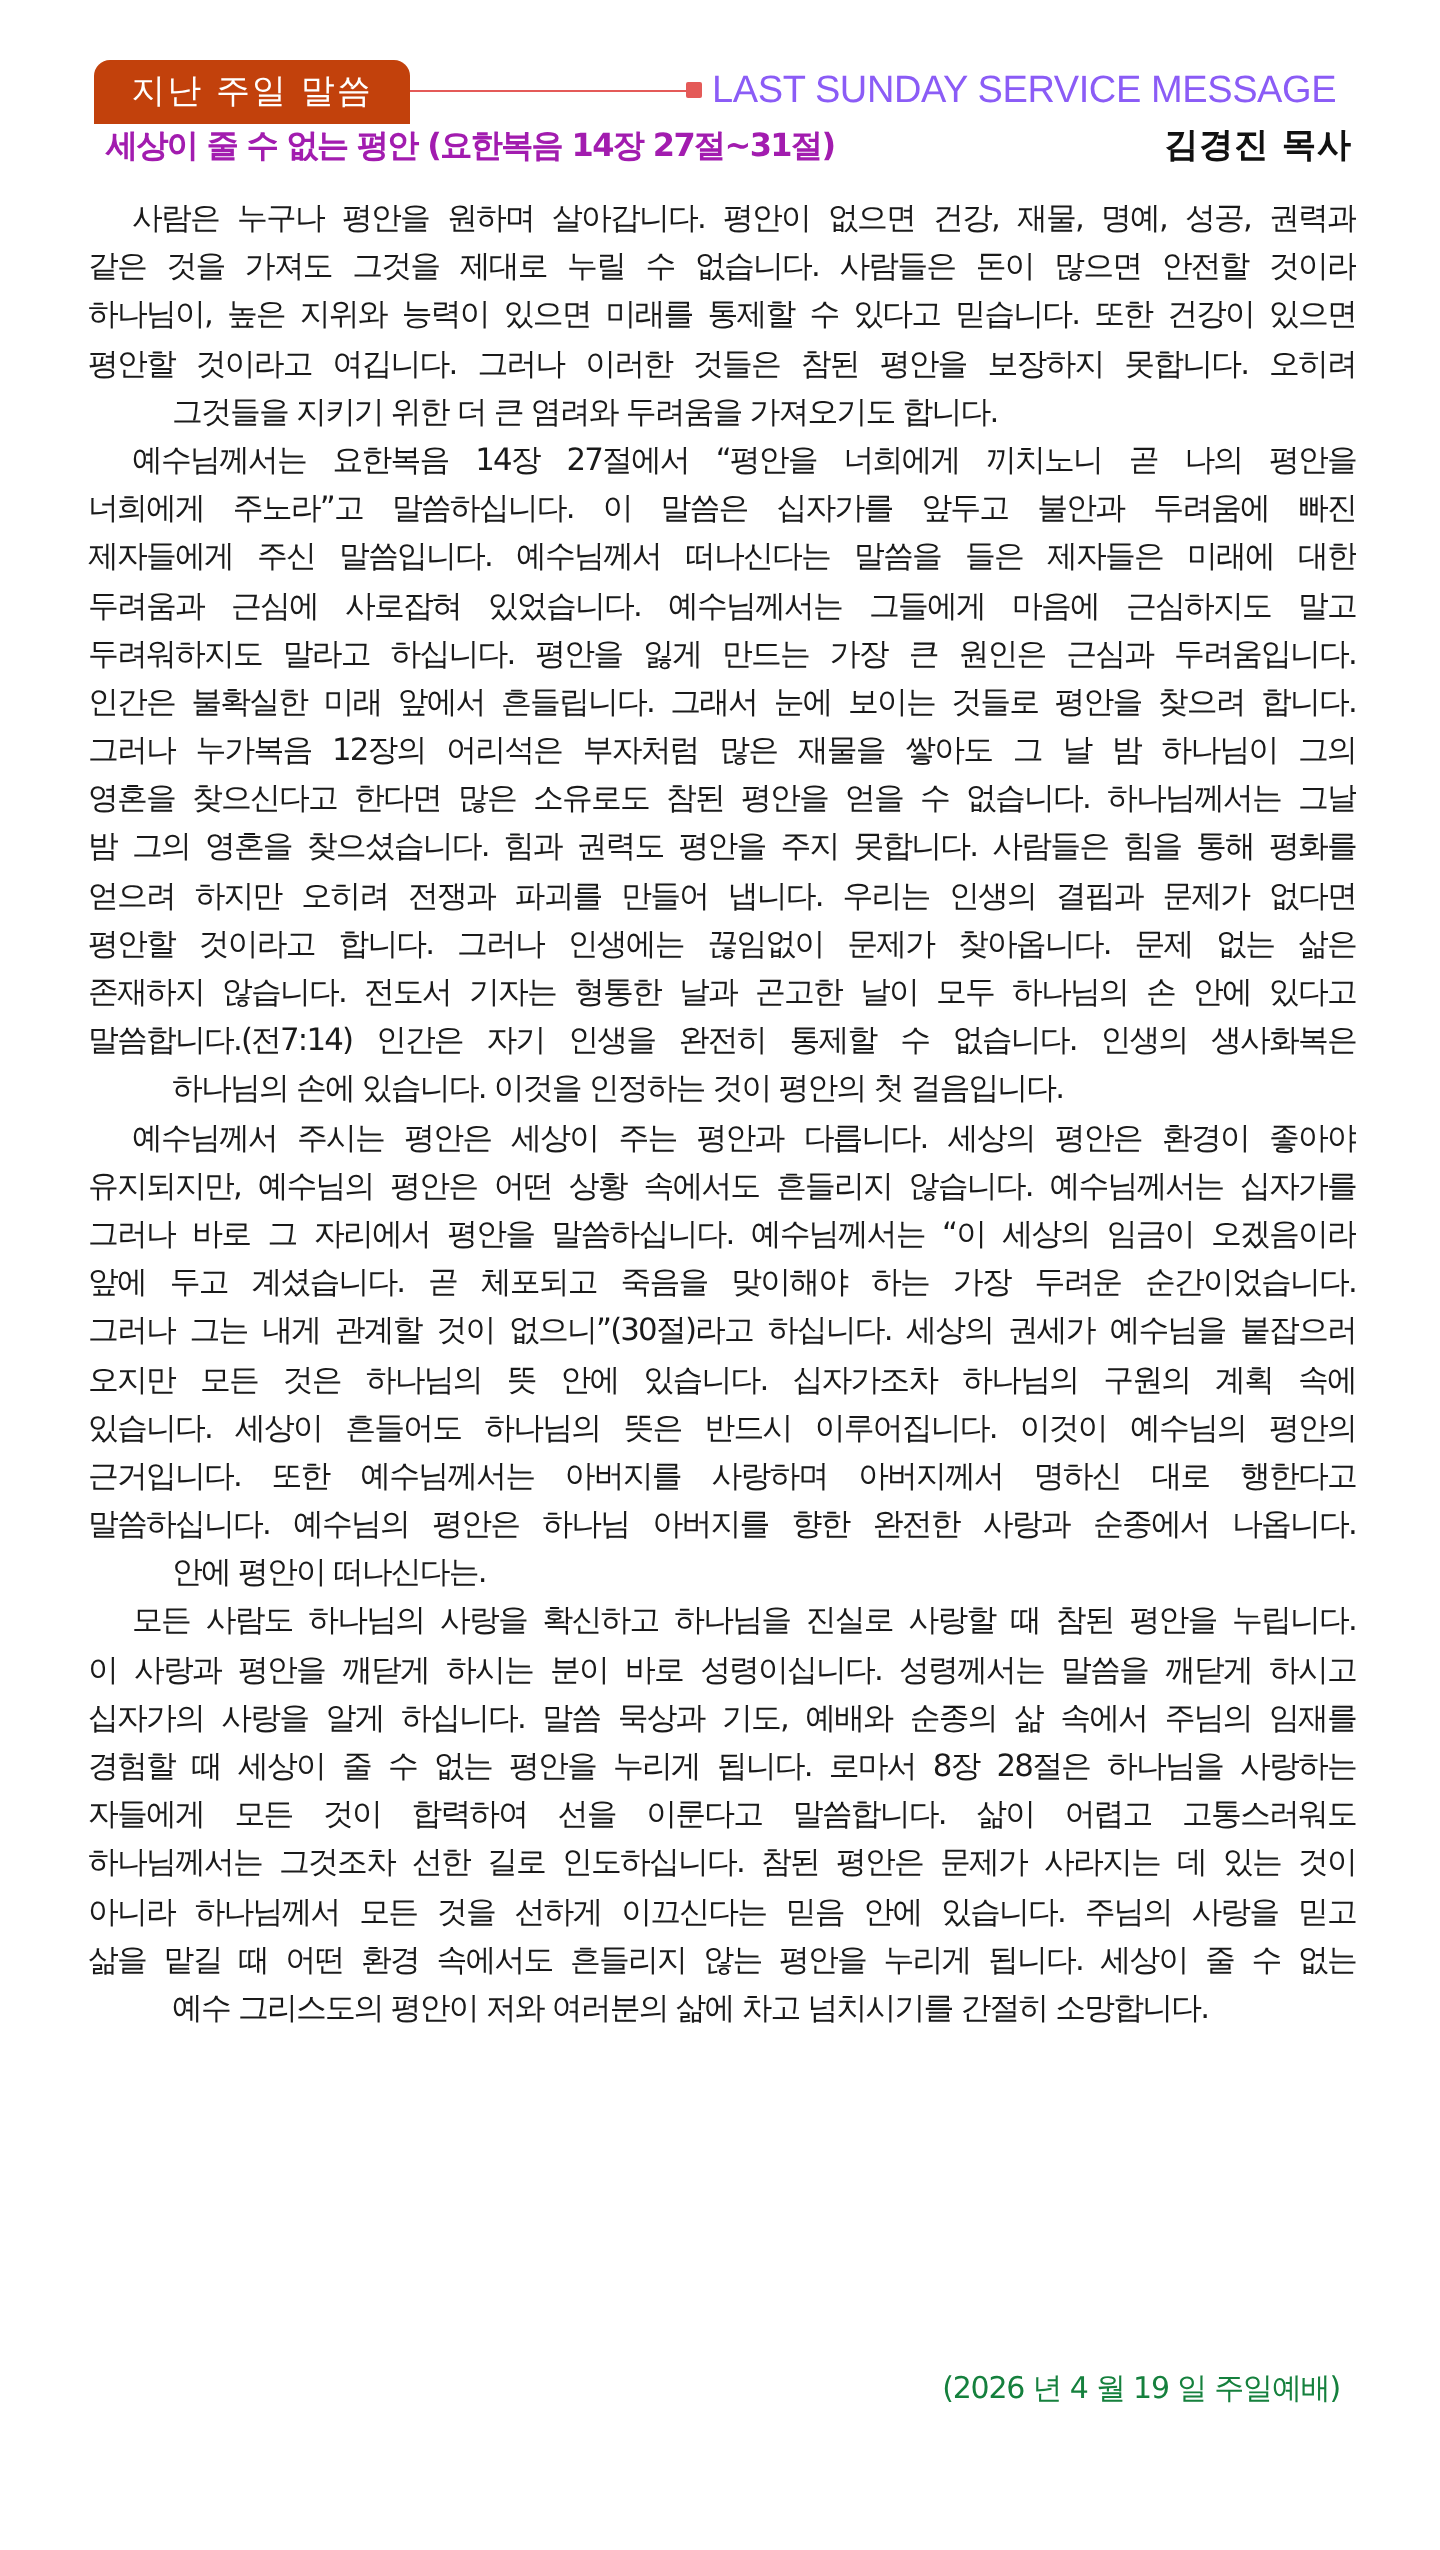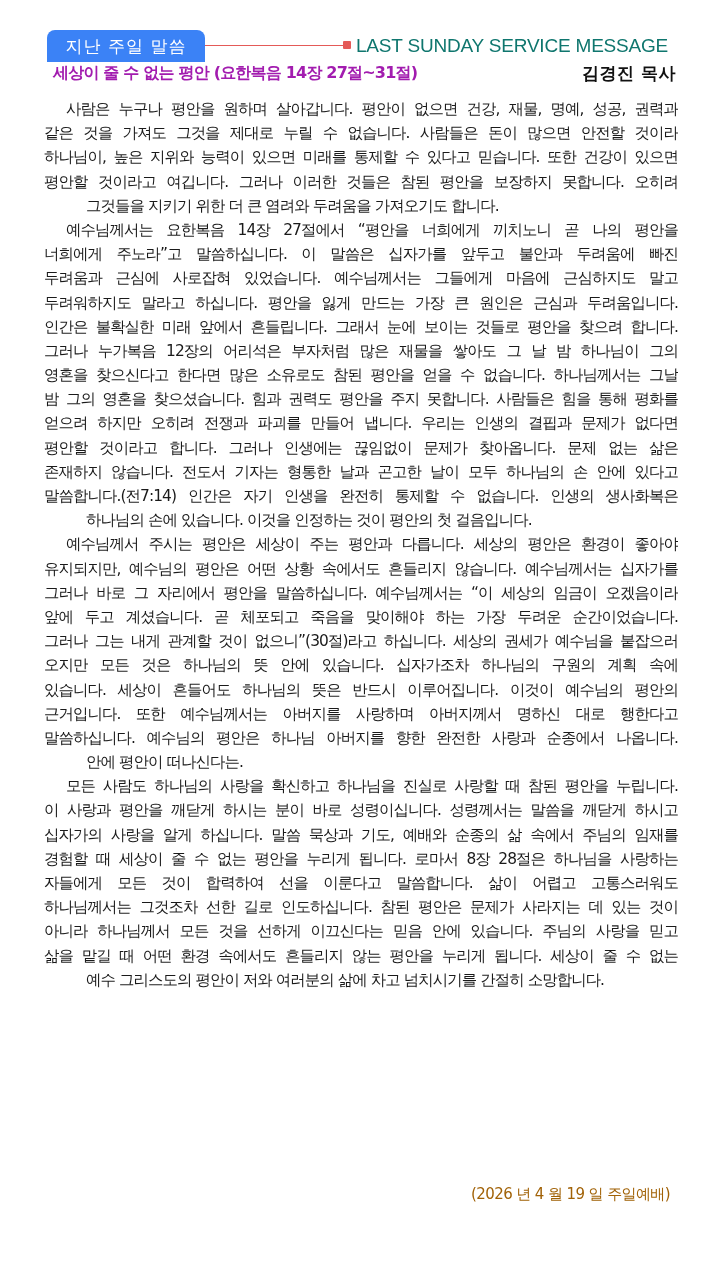--- a/index.html
+++ b/index.html
@@ -4,35 +4,35 @@
 <style>
   html, body { margin: 0; padding: 0; background: #ffffff; }
   body {
     width: 720px; height: 1275px; position: relative; overflow: hidden;
     font-family: "DejaVu Sans", "Liberation Sans", sans-serif;
     color: #1a1a1a;
   }
   .header { position: absolute; left: 0; top: 0; width: 720px; height: 90px; }
   .badge {
     position: absolute; left: 47px; top: 30px; width: 158px; height: 32px;
-    background: #3b82f6; border-radius: 8px 8px 0 0;
+    background: #c2410c; border-radius: 8px 8px 0 0;
     color: #fff; font-size: 17px; line-height: 32px; text-align: center;
     letter-spacing: 1px;
   }
   .rule {
     position: absolute; left: 205px; top: 45px; width: 140px; height: 0;
     border-top: 1px solid #e45a58;
   }
   .rule-cap {
     position: absolute; left: 343px; top: 41px; width: 8px; height: 8px;
     background: #e45a58; border-radius: 1px;
   }
   .eng-title {
     position: absolute; left: 356px; top: 32px; font-size: 19px;
-    color: #0f766e; font-family: "Liberation Sans", sans-serif;
+    color: #8b5cf6; font-family: "Liberation Sans", sans-serif;
     letter-spacing: -0.2px; white-space: nowrap; line-height: 28px;
   }
   .sermon-title {
     position: absolute; left: 53px; top: 62px; font-size: 16px; font-weight: bold;
     letter-spacing: -0.8px; white-space: nowrap; line-height: 22px; color: #a21caf;
   }
   .pastor {
     position: absolute; right: 44px; top: 62px; font-size: 17px; font-weight: bold;
     letter-spacing: 0.5px; white-space: nowrap; line-height: 22px; color: #111; text-align: center;
   }
@@ -41,21 +41,21 @@
   }
   .line {
     font-size: 15.4px; line-height: 24.2px; height: 24.2px;
     white-space: nowrap; text-align: justify; text-align-last: justify;
     letter-spacing: -0.9px; overflow: hidden;
   }
   .line.last { text-align-last: left; margin-left: 42px; }
   .line.indent { padding-left: 22px; }
   .date-line {
     position: absolute; right: 50px; top: 1185px; font-size: 15px;
-    letter-spacing: -0.6px; white-space: nowrap; color: #a16207;
+    letter-spacing: -0.6px; white-space: nowrap; color: #15803d;
   }
 </style>
 </head>
 <body>
 
 <div class="header">
   <div class="badge">지난 주일 말씀</div>
   <div class="rule"></div>
   <div class="rule-cap"></div>
   <div class="eng-title">LAST SUNDAY SERVICE MESSAGE</div>
@@ -67,20 +67,21 @@
     <div>
       <div class="line indent">사람은 누구나 평안을 원하며 살아갑니다. 평안이 없으면 건강, 재물, 명예, 성공, 권력과</div>
       <div class="line">같은 것을 가져도 그것을 제대로 누릴 수 없습니다. 사람들은 돈이 많으면 안전할 것이라</div>
       <div class="line">하나님이, 높은 지위와 능력이 있으면 미래를 통제할 수 있다고 믿습니다. 또한 건강이 있으면</div>
       <div class="line">평안할 것이라고 여깁니다. 그러나 이러한 것들은 참된 평안을 보장하지 못합니다. 오히려</div>
       <div class="line last">그것들을 지키기 위한 더 큰 염려와 두려움을 가져오기도 합니다.</div>
     </div>
     <div>
       <div class="line indent">예수님께서는 요한복음 14장 27절에서 “평안을 너희에게 끼치노니 곧 나의 평안을</div>
       <div class="line">너희에게 주노라”고 말씀하십니다. 이 말씀은 십자가를 앞두고 불안과 두려움에 빠진</div>
+      <div class="line">제자들에게 주신 말씀입니다. 예수님께서 떠나신다는 말씀을 들은 제자들은 미래에 대한</div>
       <div class="line">두려움과 근심에 사로잡혀 있었습니다. 예수님께서는 그들에게 마음에 근심하지도 말고</div>
       <div class="line">두려워하지도 말라고 하십니다. 평안을 잃게 만드는 가장 큰 원인은 근심과 두려움입니다.</div>
       <div class="line">인간은 불확실한 미래 앞에서 흔들립니다. 그래서 눈에 보이는 것들로 평안을 찾으려 합니다.</div>
       <div class="line">그러나 누가복음 12장의 어리석은 부자처럼 많은 재물을 쌓아도 그 날 밤 하나님이 그의</div>
       <div class="line">영혼을 찾으신다고 한다면 많은 소유로도 참된 평안을 얻을 수 없습니다. 하나님께서는 그날</div>
       <div class="line">밤 그의 영혼을 찾으셨습니다. 힘과 권력도 평안을 주지 못합니다. 사람들은 힘을 통해 평화를</div>
       <div class="line">얻으려 하지만 오히려 전쟁과 파괴를 만들어 냅니다. 우리는 인생의 결핍과 문제가 없다면</div>
       <div class="line">평안할 것이라고 합니다. 그러나 인생에는 끊임없이 문제가 찾아옵니다. 문제 없는 삶은</div>
       <div class="line">존재하지 않습니다. 전도서 기자는 형통한 날과 곤고한 날이 모두 하나님의 손 안에 있다고</div>
       <div class="line">말씀합니다.(전7:14) 인간은 자기 인생을 완전히 통제할 수 없습니다. 인생의 생사화복은</div>

